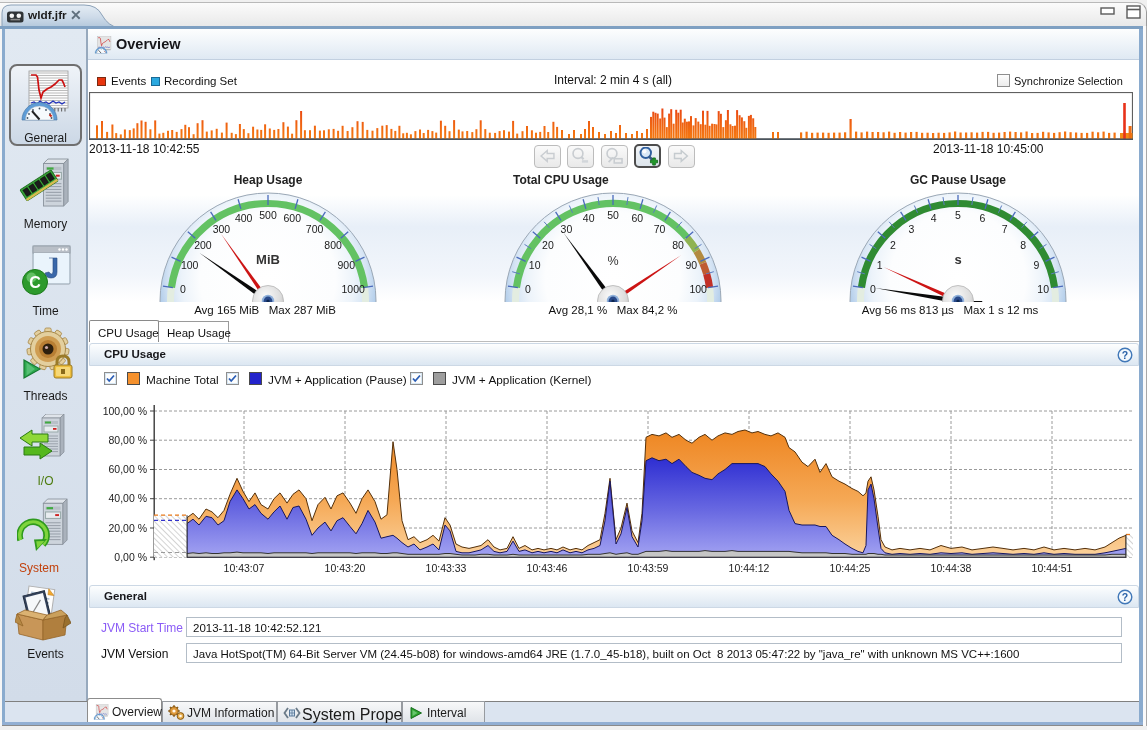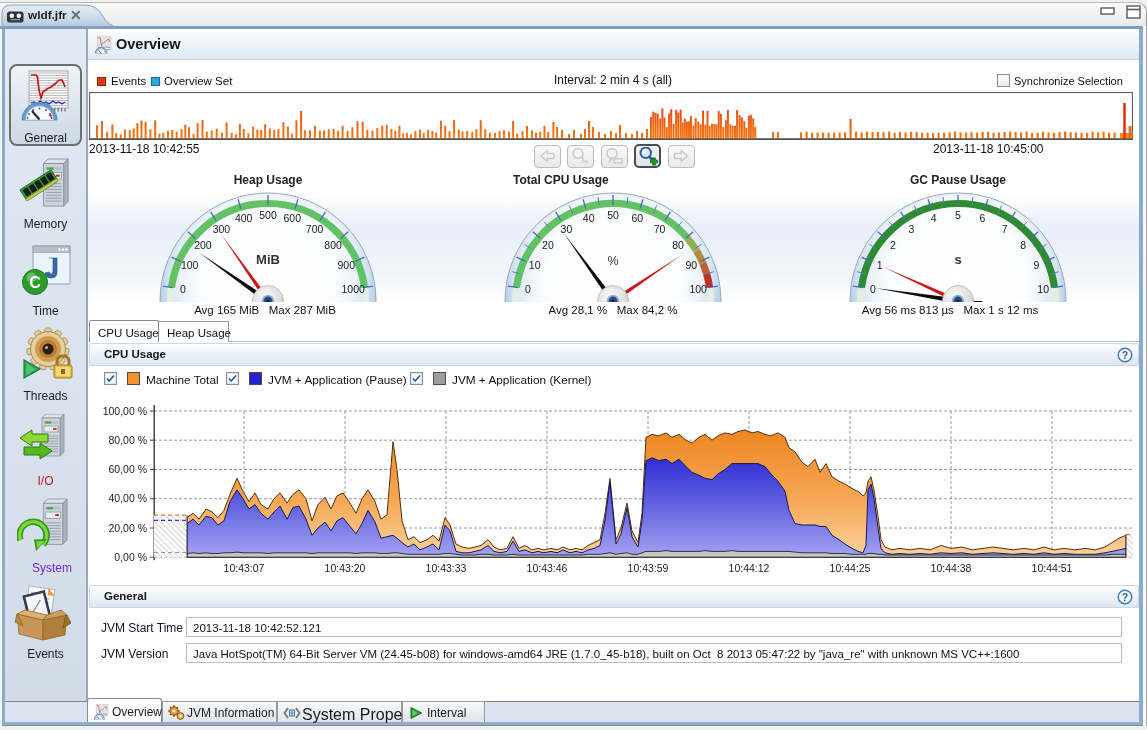--- a/index.html
+++ b/index.html
@@ -173,21 +173,21 @@
           <line x1="6" y1="37.6" x2="20" y2="37.6"></line>
 </g>
 </g>
 <g stroke="#2a7a12" stroke-width="1">
 <polygon points="2,24 14,16 14,20 30,20 30,28 14,28 14,32" fill="#8fd838"></polygon>
 </g>
 <g stroke="#2a7a12" stroke-width="1">
 <polygon points="34,37 22,29 22,33 6,33 6,41 22,41 22,45" fill="#55b81e"></polygon>
 </g>
 </svg></div>
-<div class="abs" style="left:5px;top:474px;width:81px;text-align:center;font-size:12px;color:#b91c1c">I/O</div>
+<div class="abs" style="left:5px;top:474px;width:81px;text-align:center;font-size:12px;color:#4d7c0f">I/O</div>
 <div class="abs" style="left:17px;top:497px"><svg width="52" height="58" viewBox="0 0 52 58">
 <g transform="translate(22,2) scale(1.08)">
 <polygon points="4,4 22,4 26,0 8,0" fill="#dfe4ea" stroke="#8a929c" stroke-width="0.8"></polygon>
 <polygon points="22,4 26,0 26,38 22,42" fill="#aab2bc" stroke="#8a929c" stroke-width="0.8"></polygon>
 <rect x="4" y="4" width="18" height="38" fill="#cdd4dc" stroke="#8a929c" stroke-width="0.8"></rect>
 <rect x="6" y="7" width="14" height="3" fill="#b8c0c8"></rect>
 <rect x="7" y="7.5" width="6" height="2" fill="#3faa3f"></rect>
 <rect x="6" y="12" width="14" height="6" fill="#e8ecf0" stroke="#9aa"></rect>
 <rect x="15" y="14" width="3.5" height="1.8" fill="#cc2222"></rect>
 <g stroke="#9aa2ac" stroke-width="1">
@@ -200,21 +200,21 @@
           <line x1="6" y1="37.6" x2="20" y2="37.6"></line>
 </g>
 </g>
 <g transform="translate(16,38)">
 <path d="M -12.5 5 A 13.5 13.5 0 1 1 10 9.5" fill="none" stroke="#2f9a1e" stroke-width="6.5"></path>
 <path d="M -12.5 5 A 13.5 13.5 0 1 1 10 9.5" fill="none" stroke="#7fd43c" stroke-width="3.2"></path>
 <polygon points="14,4 3,16 1,4.5" fill="#2f9a1e"></polygon>
 <polygon points="11.4,6 4.4,13.4 3.2,6.2" fill="#7fd43c"></polygon>
 </g>
 </svg></div>
-<div class="abs" style="left:18px;top:561px;width:68px;text-align:center;font-size:12px;color:#6d28d9">System</div>
+<div class="abs" style="left:5px;top:561px;width:68px;text-align:center;font-size:12px;color:#c2410c">System</div>
 <div class="abs" style="left:15px;top:582px"><svg width="56" height="60" viewBox="0 0 56 60">
 <g transform="translate(14,4) rotate(8)">
 <rect x="0" y="0" width="26" height="32" fill="#fdfdfd" stroke="#b0b0b0" stroke-width="1"></rect>
 <polygon points="20,0 26,6 20,6" fill="#f0a830" stroke="#c8882a" stroke-width="0.6"></polygon>
 <g stroke="#aabdd0" stroke-width="1.6">
 <line x1="3" y1="6" x2="17" y2="6"></line>
           <line x1="3" y1="10" x2="22" y2="10"></line>
           <line x1="3" y1="14" x2="22" y2="14"></line>
           <line x1="3" y1="18" x2="22" y2="18"></line>
 </g>
@@ -273,21 +273,21 @@
         <circle cx="7.5" cy="48" r="0.9"></circle>
         <circle cx="31.5" cy="48" r="0.9"></circle>
 </g>
 <line x1="19.5" y1="49.5" x2="12" y2="41" stroke="#222" stroke-width="1.9"></line>
 <line x1="29.5" y1="44.5" x2="31.5" y2="46.5" stroke="#cc2211" stroke-width="1.9"></line>
 </svg></div>
 <div class="abs" style="left:116px;top:36px;font-size:14.5px;font-weight:bold;color:#16161a">Overview</div>
 <div class="abs" style="left:97px;top:77px;width:9px;height:9px;background:#e8350e;border:1px solid #7a2a12"></div>
 <div class="abs" style="left:111px;top:75px;font-size:11.5px;color:#111">Events</div>
 <div class="abs" style="left:151px;top:77px;width:9px;height:9px;background:#2ba9e0;border:1px solid #1a6a96"></div>
-<div class="abs" style="left:164px;top:75px;font-size:11.5px;color:#111">Overview Set</div>
+<div class="abs" style="left:164px;top:75px;font-size:11.5px;color:#111">Recording Set</div>
 <div class="abs" style="left:463px;top:73px;width:300px;text-align:center;font-size:12px;color:#111">Interval: 2 min 4 s (all)</div>
 <div class="abs" style="left:997px;top:74px;width:13px;height:13px;background:linear-gradient(#fdfdfd,#ececec);border:1px solid #8e8e8e"></div>
 <div class="abs" style="left:1014px;top:75px;font-size:11px;color:#111">Synchronize Selection</div>
 <svg class="abs" style="left:89px;top:92px;width:1044px;height:48px" viewBox="89 92 1044 48">
 <defs>
       <linearGradient id="bargrad" x1="0" y1="95" x2="0" y2="139" gradientUnits="userSpaceOnUse">
 <stop offset="0" stop-color="#e82812"></stop>
         <stop offset="0.5" stop-color="#ec5712"></stop>
         <stop offset="1" stop-color="#f57a10"></stop>
       </linearGradient>
@@ -840,21 +840,21 @@
     <rect x="1126" y="534.5" width="7" height="22.7" fill="url(#hatch)"></rect>
     <line x1="1126" y1="534.5" x2="1133" y2="534.5" stroke="#e87818" stroke-width="1.3" stroke-dasharray="4,3"></line>
     <line x1="1126" y1="534.5" x2="1126" y2="557.2" stroke="#333" stroke-width="1"></line>
   </svg>
 <div class="abs" style="left:89px;top:585px;width:1050px;height:23px;background:linear-gradient(#fdfefe,#dce7f2);border:1px solid #ccd8e5;border-radius:3px 3px 0 0"></div>
 <div class="abs" style="left:104px;top:590px;font-size:11.5px;font-weight:bold;color:#16161a">General</div>
 <svg class="abs" style="left:1117px;top:589px;width:16px;height:16px" viewBox="0 0 16 16">
 <circle cx="8" cy="8" r="6.8" fill="#f4f9fd" stroke="#4178b8" stroke-width="1.4"></circle>
 <text x="8" y="12" font-size="10.5" font-weight="bold" fill="#2a62a8" text-anchor="middle" font-family="Liberation Sans,sans-serif">?</text>
   </svg>
-<div class="abs" style="left:101px;top:621px;font-size:12px;color:#0f172a">JVM Start Time</div>
+<div class="abs" style="left:101px;top:621px;font-size:12px;color:#8b5cf6">JVM Start Time</div>
 <div class="abs" style="left:186px;top:617px;width:936px;height:20px;background:#fff;border:1px solid #b3bdc7"></div>
 <div class="abs" style="left:193px;top:622px;font-size:11.5px;color:#111">2013-11-18 10:42:52.121</div>
 <div class="abs" style="left:101px;top:647px;font-size:12px;color:#111">JVM Version</div>
 <div class="abs" style="left:186px;top:643px;width:936px;height:20px;background:#fff;border:1px solid #b3bdc7"></div>
 <div class="abs" style="left:193px;top:648px;font-size:11.5px;color:#111;white-space:nowrap">Java HotSpot(TM) 64-Bit Server VM (24.45-b08) for windows-amd64 JRE (1.7.0_45-b18), built on Oct&nbsp;&nbsp;8 2013 05:47:22 by "java_re" with unknown MS VC++:1600</div>
 <div class="abs" style="left:5px;top:701px;width:1134px;height:1px;background:#808080"></div>
 <div class="abs" style="left:5px;top:702px;width:1134px;height:20px;background:#dbe4f0"></div>
 <div class="abs" style="left:87px;top:698px;width:75px;height:24px;background:#fff;border:1px solid #8c8c8c;border-bottom:none;border-radius:3px 3px 0 0"></div>
 <div class="abs" style="left:93px;top:704px;width:16px;height:16px"><svg width="16" height="16" viewBox="0 0 50 52">
 <rect x="9" y="1" width="39" height="37" fill="#fcfcfc" stroke="#9a9a9a" stroke-width="0.8"></rect>

